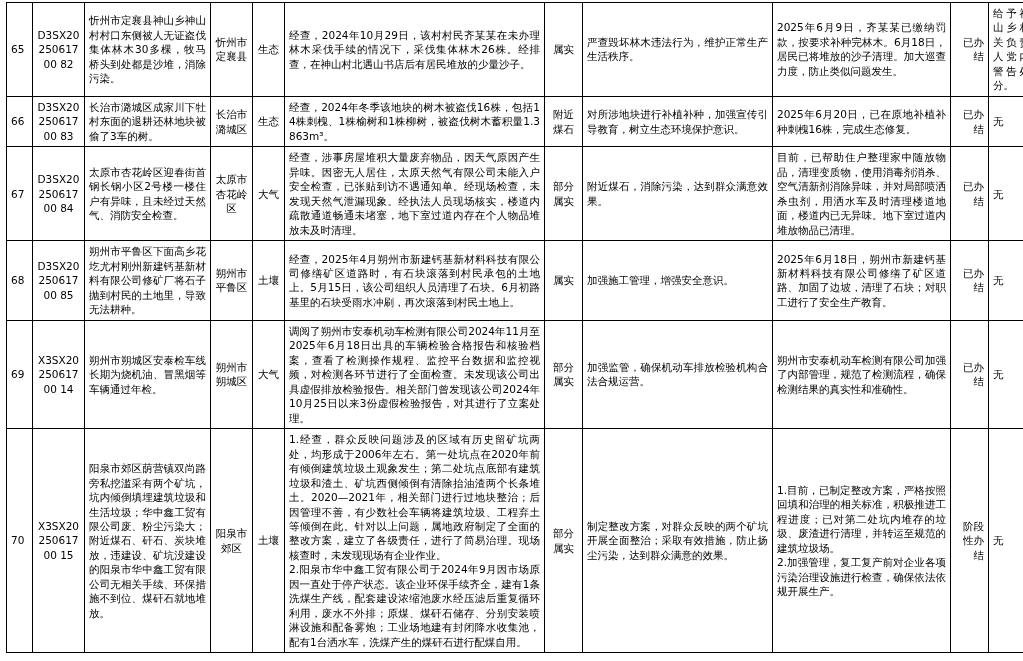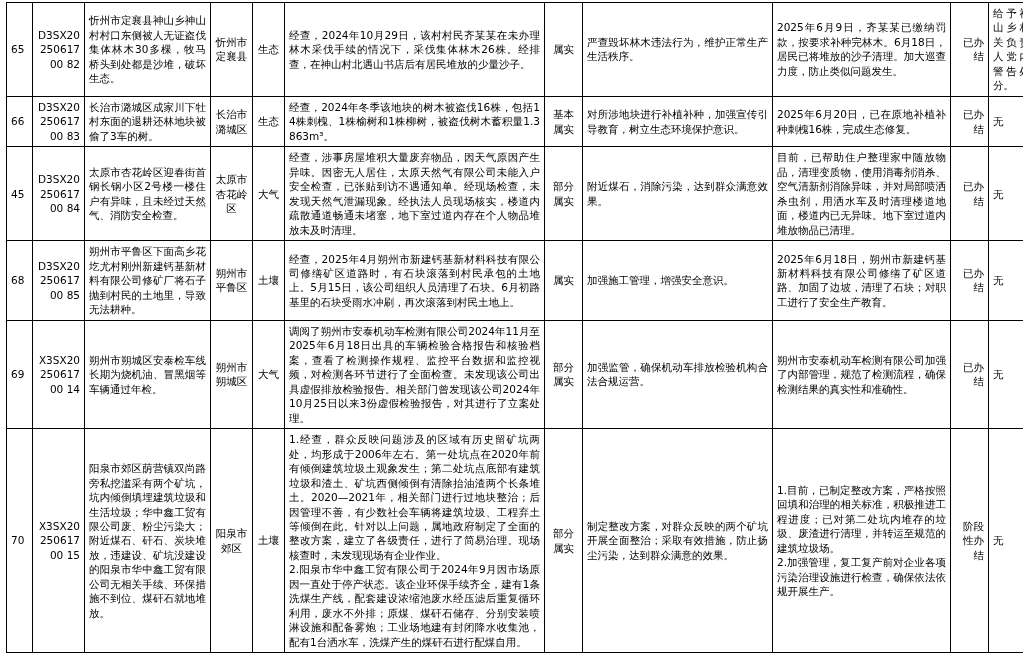--- a/index.html
+++ b/index.html
@@ -38,21 +38,21 @@
   col.c-area    { width: 42px; }
   col.c-type    { width: 32px; }
   col.c-survey  { width: 260px; }
   col.c-result  { width: 38px; }
   col.c-handle  { width: 190px; }
   col.c-fix     { width: 178px; }
   col.c-status  { width: 38px; }
   col.c-account { width: 46px; }
 
   .cell-no      { text-align: left; }
-  .cell-code    { text-align: right; letter-spacing: 0px; margin-top: 16px; }
+  .cell-code    { text-align: center; letter-spacing: 0px; margin-top: 16px; }
   .cell-content { text-align: justify; text-justify: inter-ideograph; }
   .cell-area    { text-align: center; }
   .cell-type    { text-align: center; }
   .cell-survey  { text-align: justify; text-justify: inter-ideograph; margin-top: 44px; }
   .cell-result  { text-align: center; }
   .cell-handle  { text-align: justify; text-justify: inter-ideograph; margin-left: 44px; }
   .cell-fix     { text-align: justify; text-justify: inter-ideograph; }
   .cell-status  { text-align: right; }
   .cell-account { text-align: justify; text-justify: inter-ideograph; }
 
@@ -74,47 +74,47 @@
       <col class="c-handle">
       <col class="c-fix">
       <col class="c-status">
       <col class="c-account">
     </colgroup>
     <tbody>
 
       <tr>
         <td class="cell-no">65</td>
         <td class="cell-code">D3SX2025061700 82</td>
-        <td class="cell-content">忻州市定襄县神山乡神山村村口东侧被人无证盗伐集体林木30多棵，牧马桥头到处都是沙堆，破坏生态。</td>
+        <td class="cell-content">忻州市定襄县神山乡神山村村口东侧被人无证盗伐集体林木30多棵，牧马桥头到处都是沙堆，消除污染。</td>
         <td class="cell-area">忻州市定襄县</td>
         <td class="cell-type">生态</td>
         <td class="cell-survey">经查，2024年10月29日，该村村民齐某某在未办理林木采伐手续的情况下，采伐集体林木26株。经排查，在神山村北遇山书店后有居民堆放的少量沙子。</td>
         <td class="cell-result">属实</td>
         <td class="cell-handle">严查毁坏林木违法行为，维护正常生产生活秩序。</td>
         <td class="cell-fix">2025年6月9日，齐某某已缴纳罚款，按要求补种完林木。6月18日，居民已将堆放的沙子清理。加大巡查力度，防止类似问题发生。</td>
         <td class="cell-status">已办结</td>
         <td class="cell-account">给予神山乡相关负责人党内警告处分。</td>
       </tr>
 
       <tr>
         <td class="cell-no">66</td>
         <td class="cell-code">D3SX2025061700 83</td>
         <td class="cell-content">长治市潞城区成家川下牡村东面的退耕还林地块被偷了3车的树。</td>
         <td class="cell-area">长治市潞城区</td>
         <td class="cell-type">生态</td>
         <td class="cell-survey">经查，2024年冬季该地块的树木被盗伐16株，包括14株刺槐、1株榆树和1株柳树，被盗伐树木蓄积量1.3863m³。</td>
-        <td class="cell-result">基本属实</td>
+        <td class="cell-result">附近煤石</td>
         <td class="cell-handle">对所涉地块进行补植补种，加强宣传引导教育，树立生态环境保护意识。</td>
         <td class="cell-fix">2025年6月20日，已在原地补植补种刺槐16株，完成生态修复。</td>
         <td class="cell-status">已办结</td>
         <td class="cell-account">无</td>
       </tr>
 
       <tr>
-        <td class="cell-no">45</td>
+        <td class="cell-no">67</td>
         <td class="cell-code">D3SX2025061700 84</td>
         <td class="cell-content">太原市杏花岭区迎春街首钢长钢小区2号楼一楼住户有异味，且未经过天然气、消防安全检查。</td>
         <td class="cell-area">太原市杏花岭区</td>
         <td class="cell-type">大气</td>
         <td class="cell-survey">经查，涉事房屋堆积大量废弃物品，因天气原因产生异味。因密无人居住，太原天然气有限公司未能入户安全检查，已张贴到访不遇通知单。经现场检查，未发现天然气泄漏现象。经执法人员现场核实，楼道内疏散通道畅通未堵塞，地下室过道内存在个人物品堆放未及时清理。</td>
         <td class="cell-result">部分属实</td>
         <td class="cell-handle">附近煤石，消除污染，达到群众满意效果。</td>
         <td class="cell-fix">目前，已帮助住户整理家中随放物品，清理变质物，使用消毒剂消杀、空气清新剂消除异味，并对局部喷洒杀虫剂，用洒水车及时清理楼道地面，楼道内已无异味。地下室过道内堆放物品已清理。</td>
         <td class="cell-status">已办结</td>
         <td class="cell-account">无</td>

